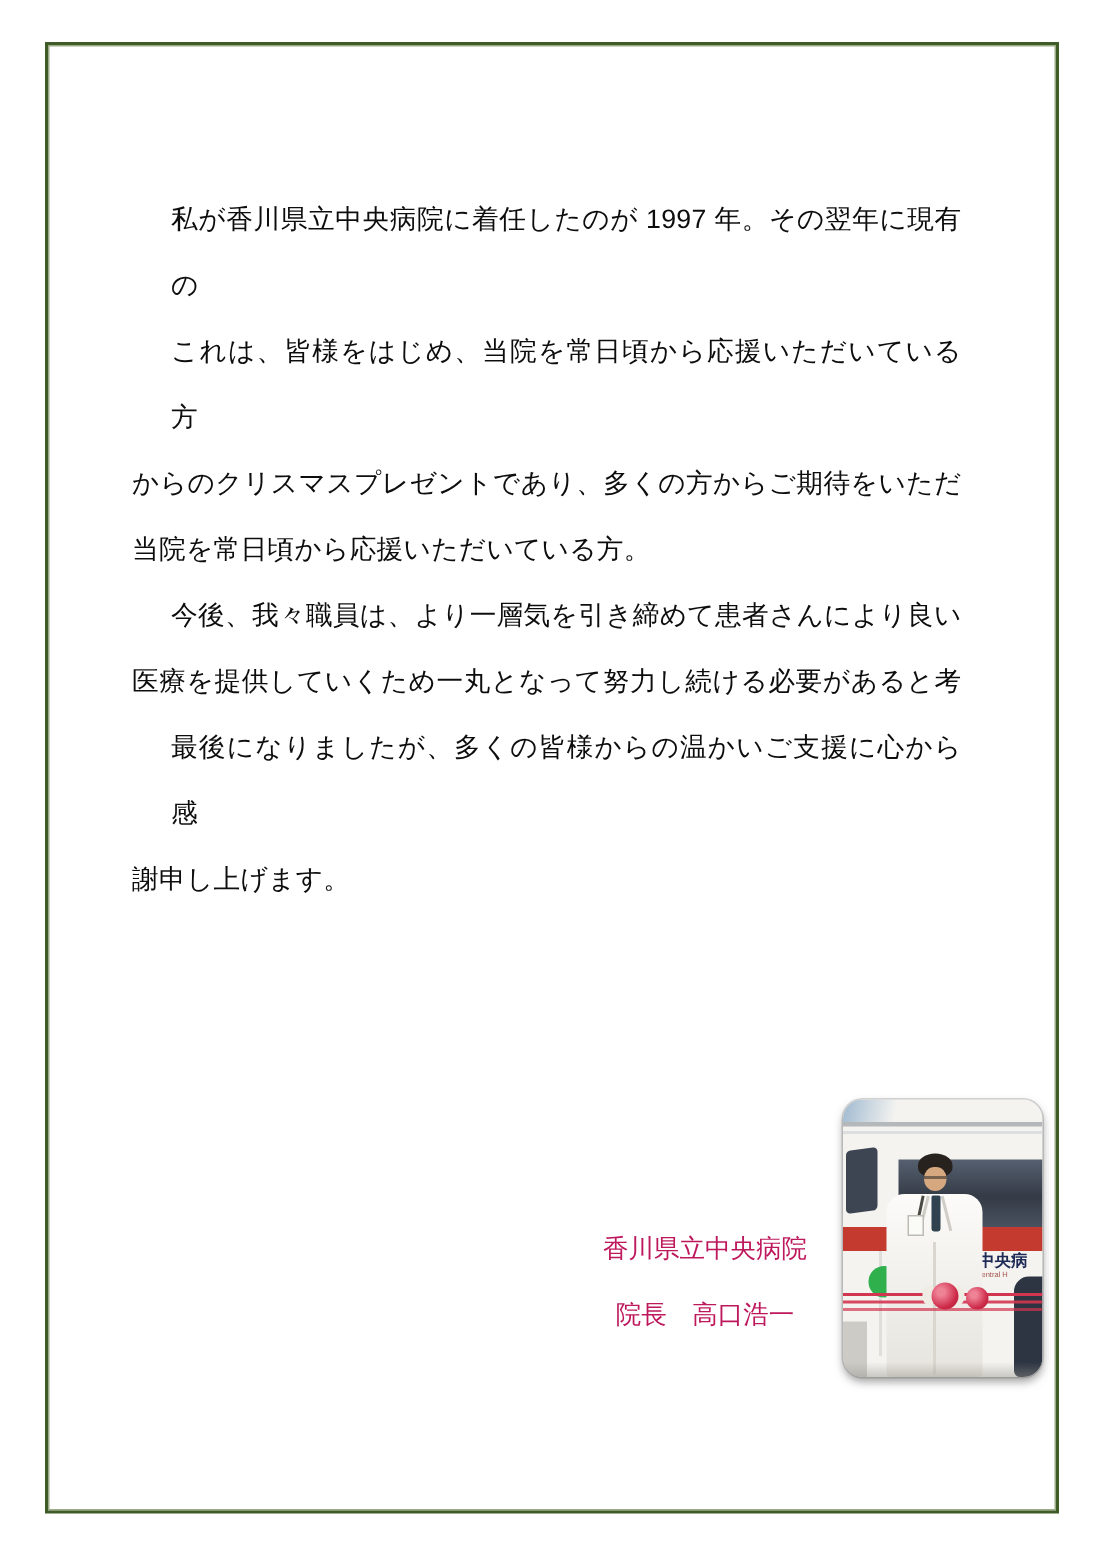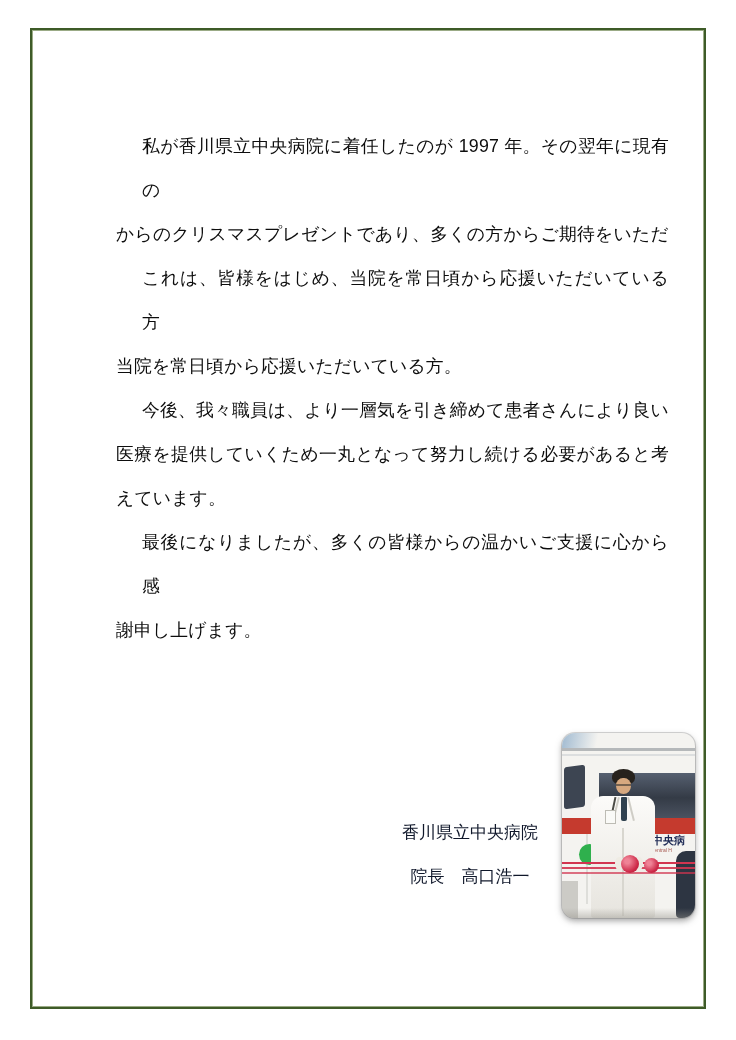--- a/index.html
+++ b/index.html
@@ -15,41 +15,41 @@
     left: 30px; top: 28px;
     width: 676px; height: 981px;
     box-sizing: border-box;
     border: 2px solid #3e5b28;
     box-shadow: inset 0 0 0 1px #9bab86;
     background: #ffffff;
   }
   
   .letter-body {
     position: absolute;
-    left: 84px; top: 94px;
+    left: 56px; top: 94px;
     width: 553px;
     font-size: 17.8px;
     line-height: 44px;
     color: #0d0d0d;
     letter-spacing: 0.2px;
   }
   .letter-body p { margin: 0; padding: 0; }
   .line { display: block; white-space: nowrap; }
   .line.fill { text-align: justify; text-align-last: justify; white-space: normal; }
   .line.last { text-align: left; }
   .line.indent { padding-left: 26px; }
   
   .signature {
     position: absolute;
     left: 360px; top: 781px;
     width: 156px;
     text-align: center;
     font-size: 17px;
     line-height: 44px;
-    color: #0f172a;
+    color: #be185d;
   }
   
   .photo {
     position: absolute;
     left: 530px; top: 703px;
     width: 133px; height: 185px;
     border-radius: 13px;
     overflow: hidden;
     background: #f4f3f0;
     box-shadow: 0 3px 6px rgba(90,90,90,.55), 0 0 0 1px rgba(195,195,195,.65);
@@ -108,28 +108,27 @@
 </head>
 <body>
 
 <div class="paper">
 
   <div class="letter-body">
     <p>
       <span class="line fill indent">私が香川県立中央病院に着任したのが 1997 年。その翌年に現有の</span>
     </p>
     <p>
+      <span class="line fill indent">これは、皆様をはじめ、当院を常日頃から応援いただいている方</span>
       <span class="line fill">からのクリスマスプレゼントであり、多くの方からご期待をいただ</span>
-      <span class="line fill indent">これは、皆様をはじめ、当院を常日頃から応援いただいている方</span>
       <span class="line last">当院を常日頃から応援いただいている方。</span>
     </p>
     <p>
       <span class="line fill indent">今後、我々職員は、より一層気を引き締めて患者さんにより良い</span>
       <span class="line fill">医療を提供していくため一丸となって努力し続ける必要があると考</span>
-      <span class="line last">えています。</span>
     </p>
     <p>
       <span class="line fill indent">最後になりましたが、多くの皆様からの温かいご支援に心から感</span>
       <span class="line last">謝申し上げます。</span>
     </p>
   </div>
 
   <div class="signature">
     <div>香川県立中央病院</div>
     <div>院長　高口浩一</div>

